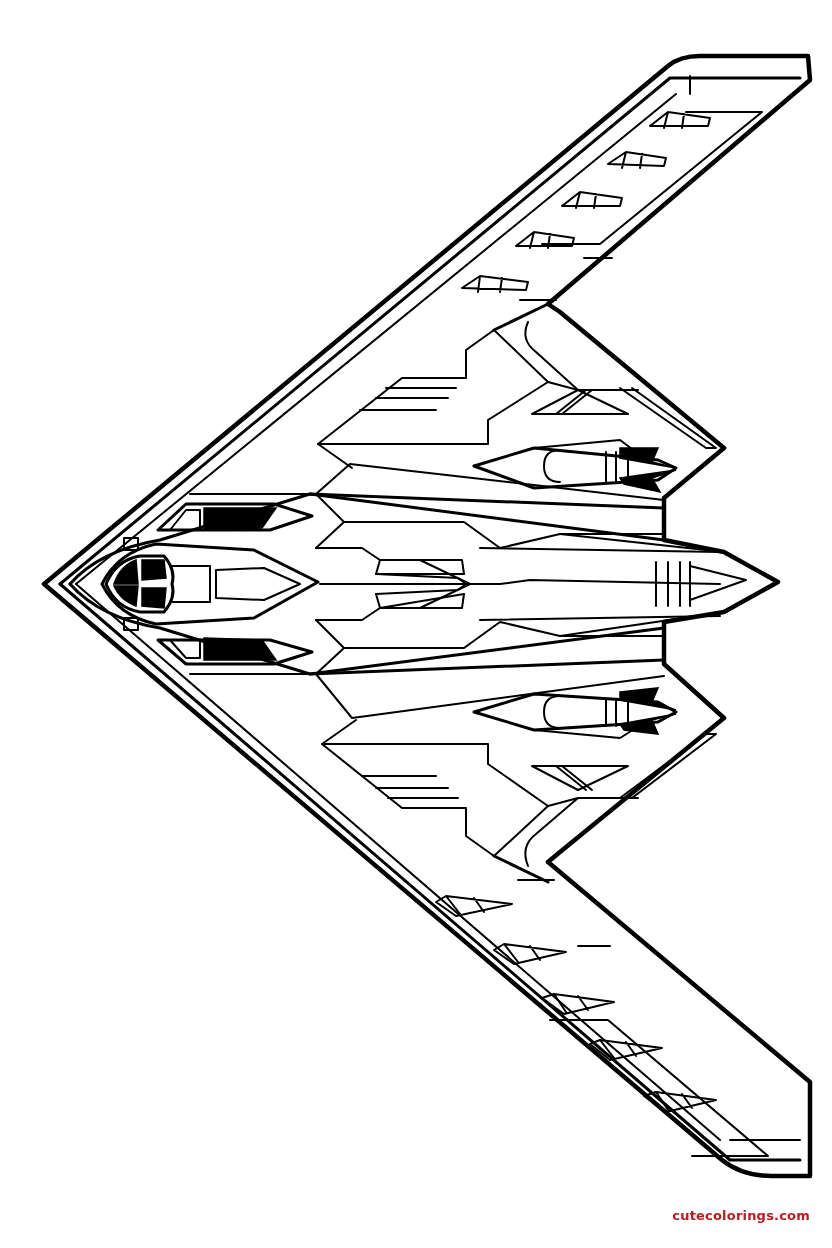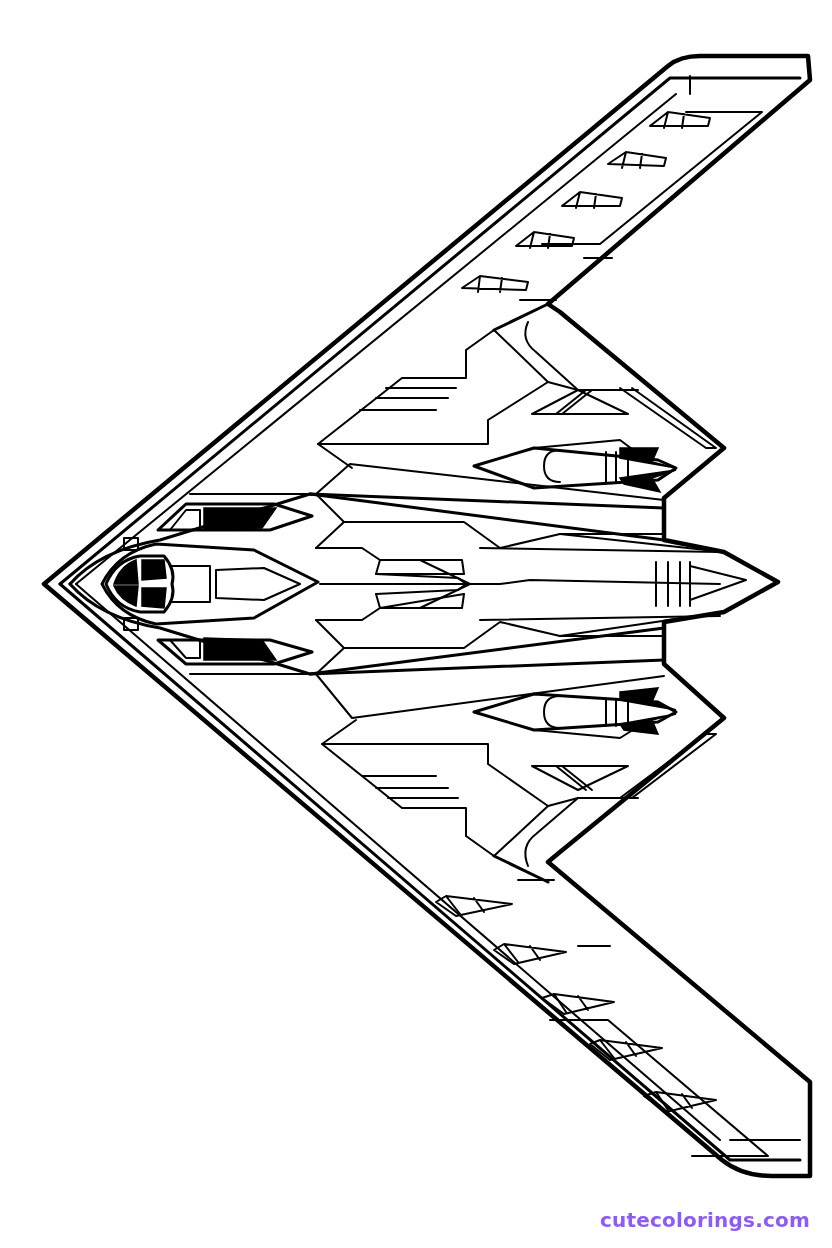--- a/index.html
+++ b/index.html
@@ -1,21 +1,21 @@
 <!DOCTYPE html>
 <html><head>
 <meta charset="utf-8">
 <style>
   html, body { margin: 0; padding: 0; background: #ffffff; }
   body { width: 832px; height: 1248px; position: relative; overflow: hidden; }
   .canvas { position: absolute; left: 0; top: 0; width: 832px; height: 1248px; }
   .watermark {
     position: absolute; right: 22px; top: 1208px;
     font-family: "DejaVu Sans", sans-serif; font-weight: bold;
-    font-size: 20px; color: #8b5cf6; letter-spacing: 0.2px;
+    font-size: 13px; color: #b91c1c; letter-spacing: 0.2px;
   }
   svg .k { fill: none; stroke: #000; stroke-linejoin: round; stroke-linecap: round; }
   svg .t1 { stroke-width: 2; }
   svg .t2 { stroke-width: 3; }
   svg .t3 { stroke-width: 4.5; }
   svg .f { fill: #000; stroke: #000; stroke-width: 1.5; }
 </style>
 </head>
 <body>
 

